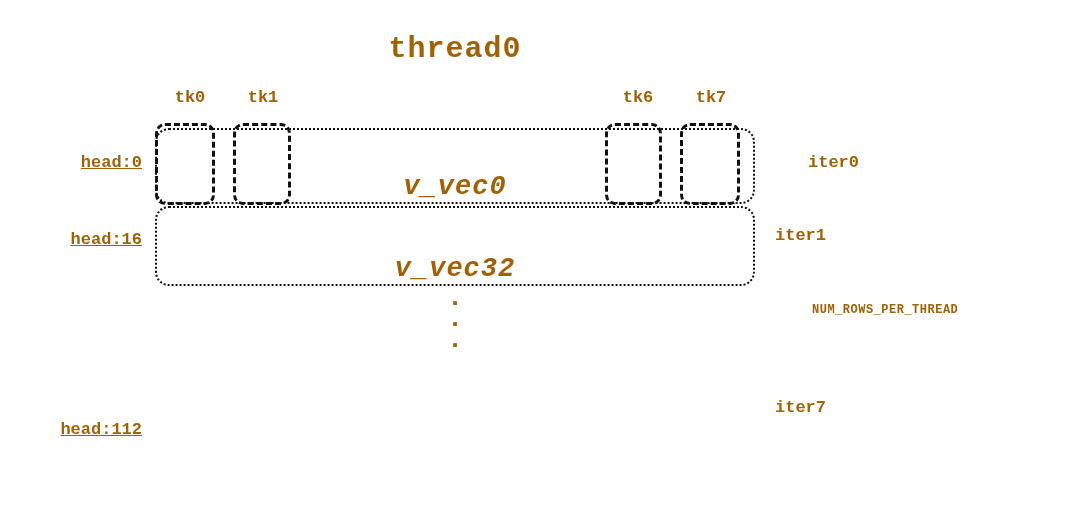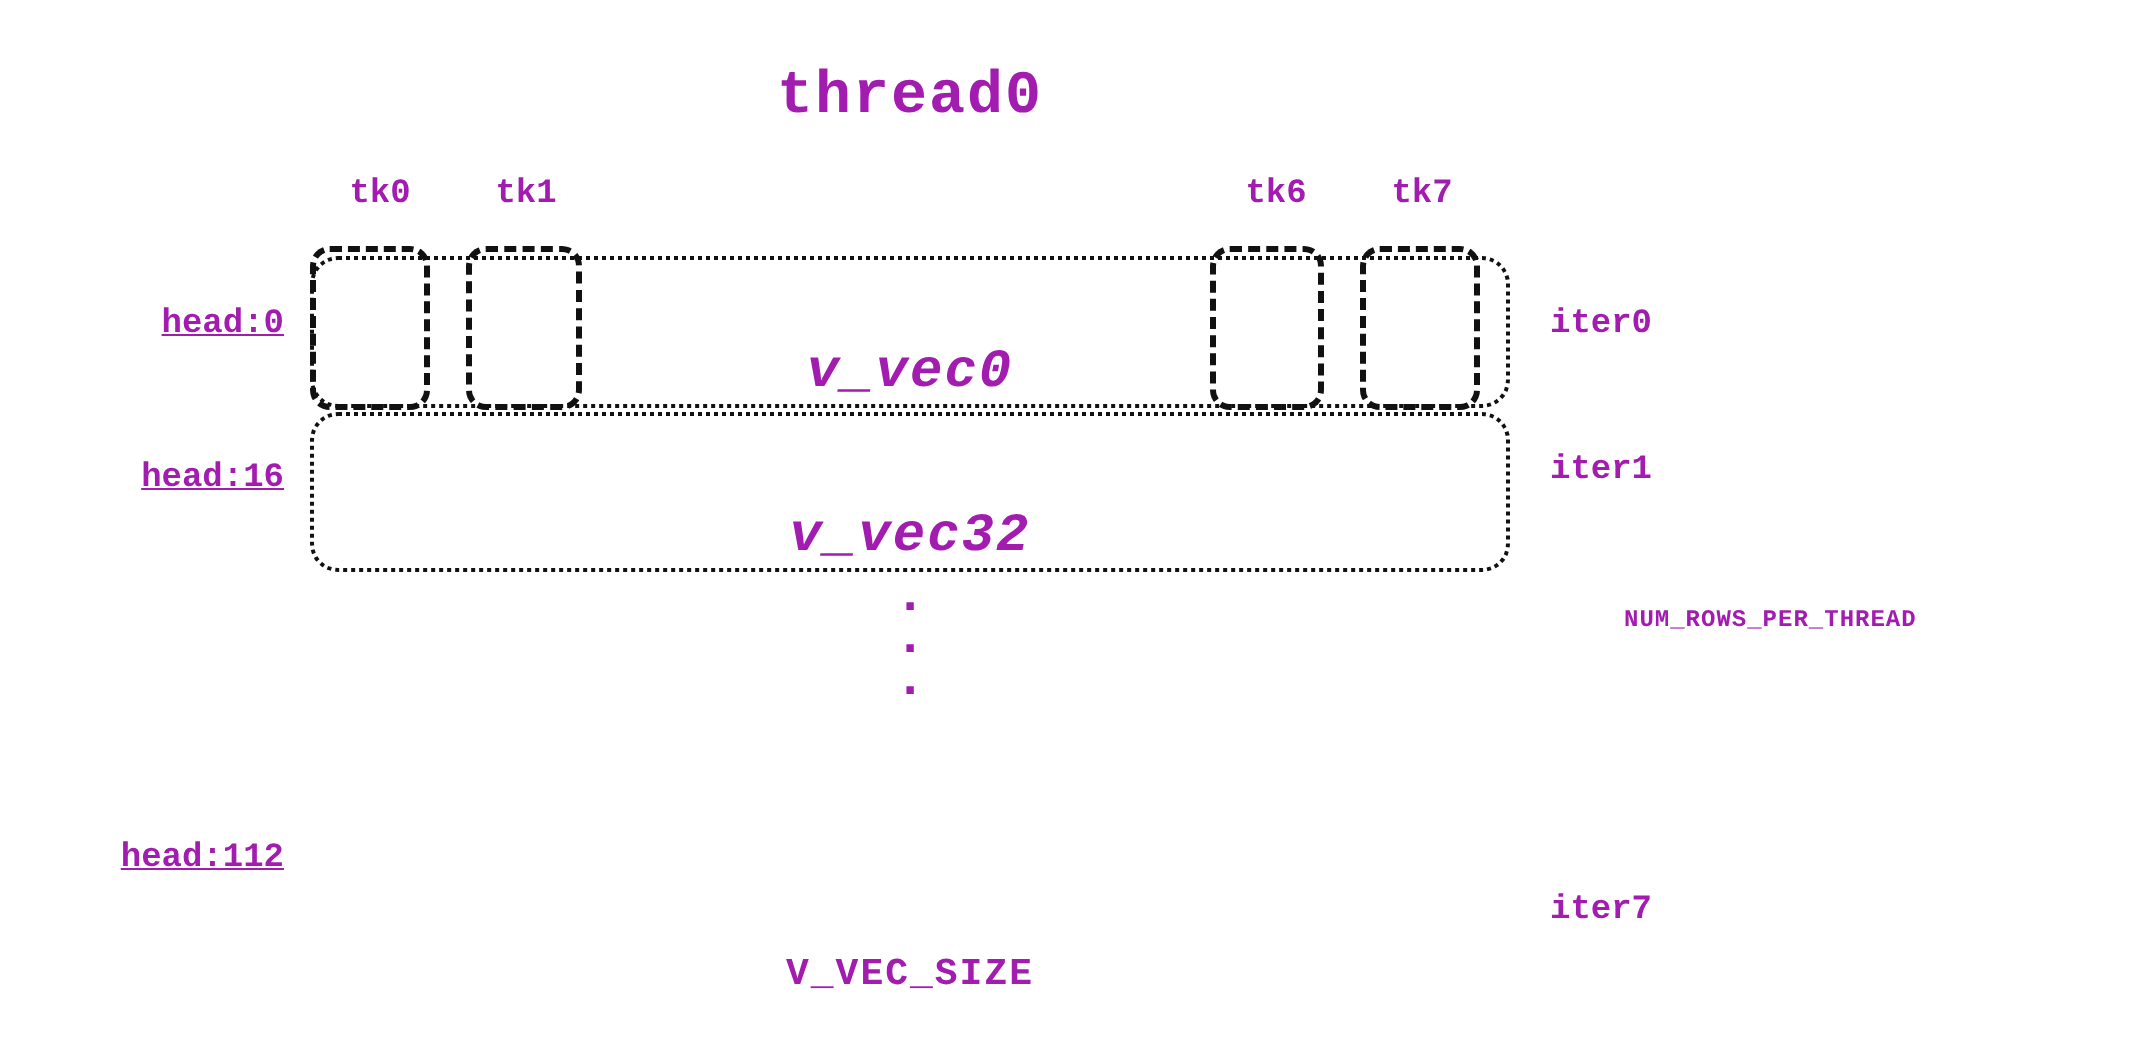--- a/index.html
+++ b/index.html
@@ -2,21 +2,21 @@
 <html><head>
 <meta charset="utf-8">
 <style>
   html, body { margin: 0; padding: 0; background: #ffffff; }
   .canvas {
     position: relative;
     width: 1074px;
     height: 526px;
     background: #ffffff;
     font-family: "Liberation Mono", "DejaVu Sans Mono", monospace;
-    color: #a21caf;
+    color: #a16207;
     overflow: hidden;
   }
   .title {
     position: absolute;
     left: 155px;
     top: 32px;
     width: 600px;
     text-align: center;
     font-size: 30px;
     font-weight: bold;
@@ -74,23 +74,23 @@
   }
   .head-0 { top: 153px; }
   .head-1 { top: 230px; }
   .head-2 { top: 420px; }
   .iter-label {
     position: absolute;
     left: 775px;
     font-size: 17px;
     font-weight: bold;
   }
-  .iter-0 { top: 153px; }
+  .iter-0 { top: 153px; margin-left: 33px; }
   .iter-1 { top: 226px; }
-  .iter-2 { top: 398px; margin-top: 48px; }
+  .iter-2 { top: 398px; }
   .ellipsis {
     position: absolute;
     left: 155px;
     top: 288px;
     width: 600px;
     text-align: center;
     font-size: 26px;
     font-weight: bold;
     line-height: 0.8;
     white-space: pre-line;
@@ -145,15 +145,14 @@
   <div class="iter-label iter-0">iter0</div>
   <div class="iter-label iter-1">iter1</div>
   <div class="iter-label iter-2">iter7</div>
 
   <div class="ellipsis">.
 .
 .</div>
 
   <div class="num-rows-label">NUM_ROWS_PER_THREAD</div>
 
-  <div class="bottom-label">V_VEC_SIZE</div>
 
 </div>
 
 </body></html>

